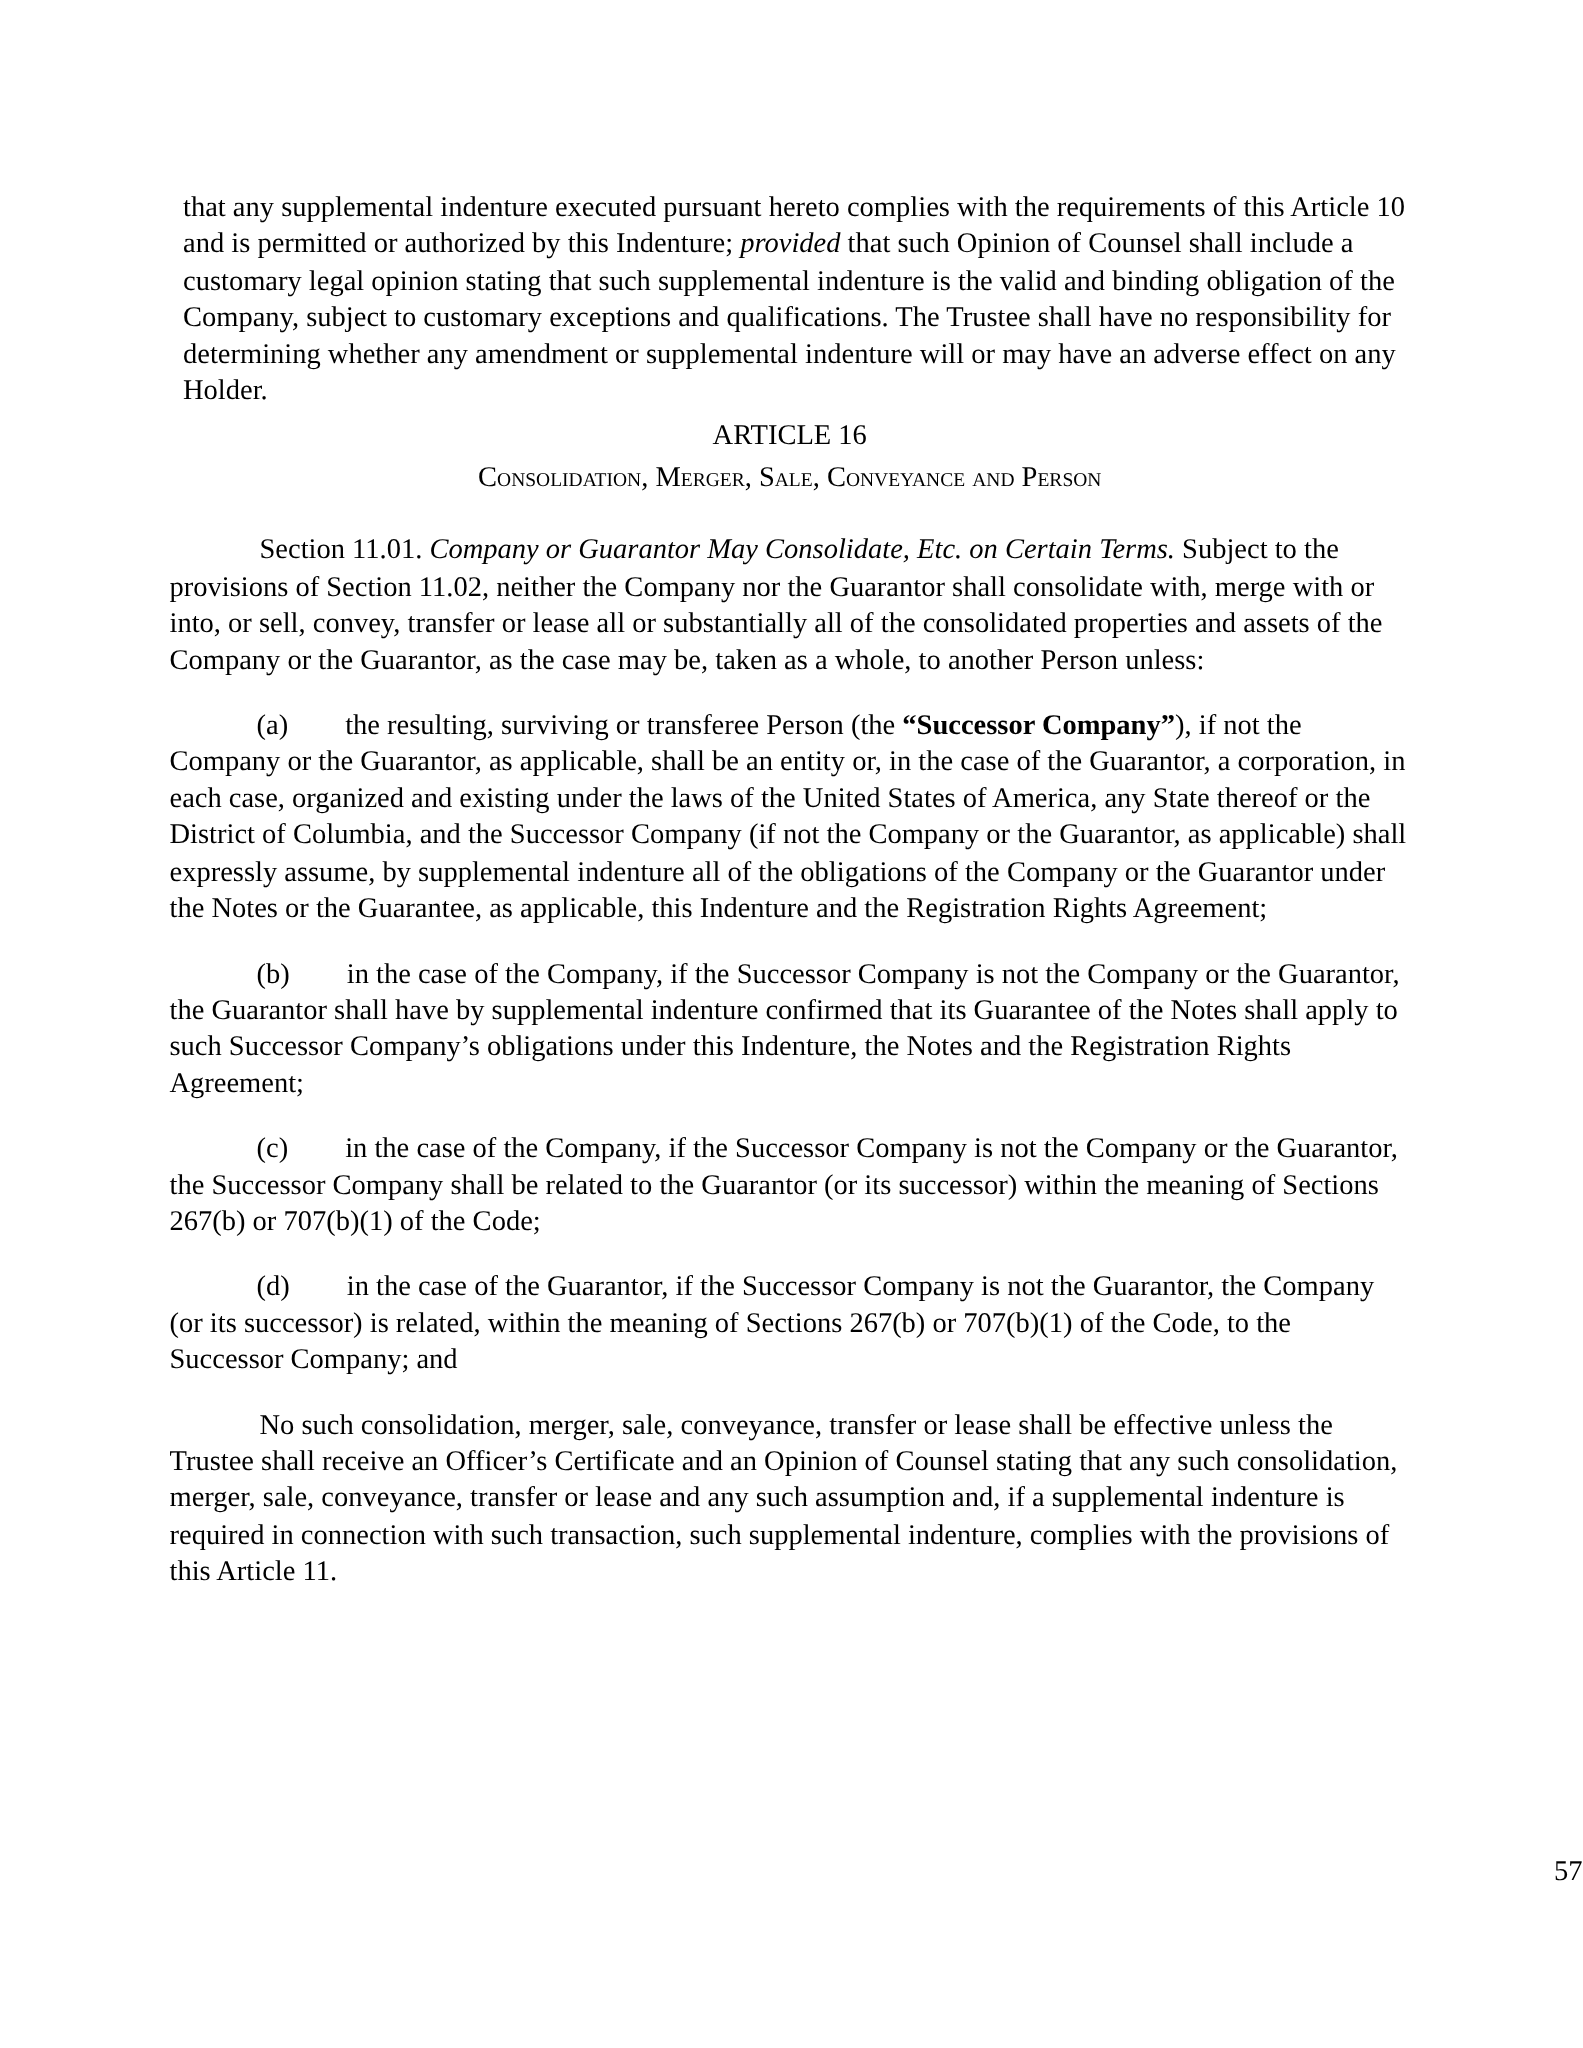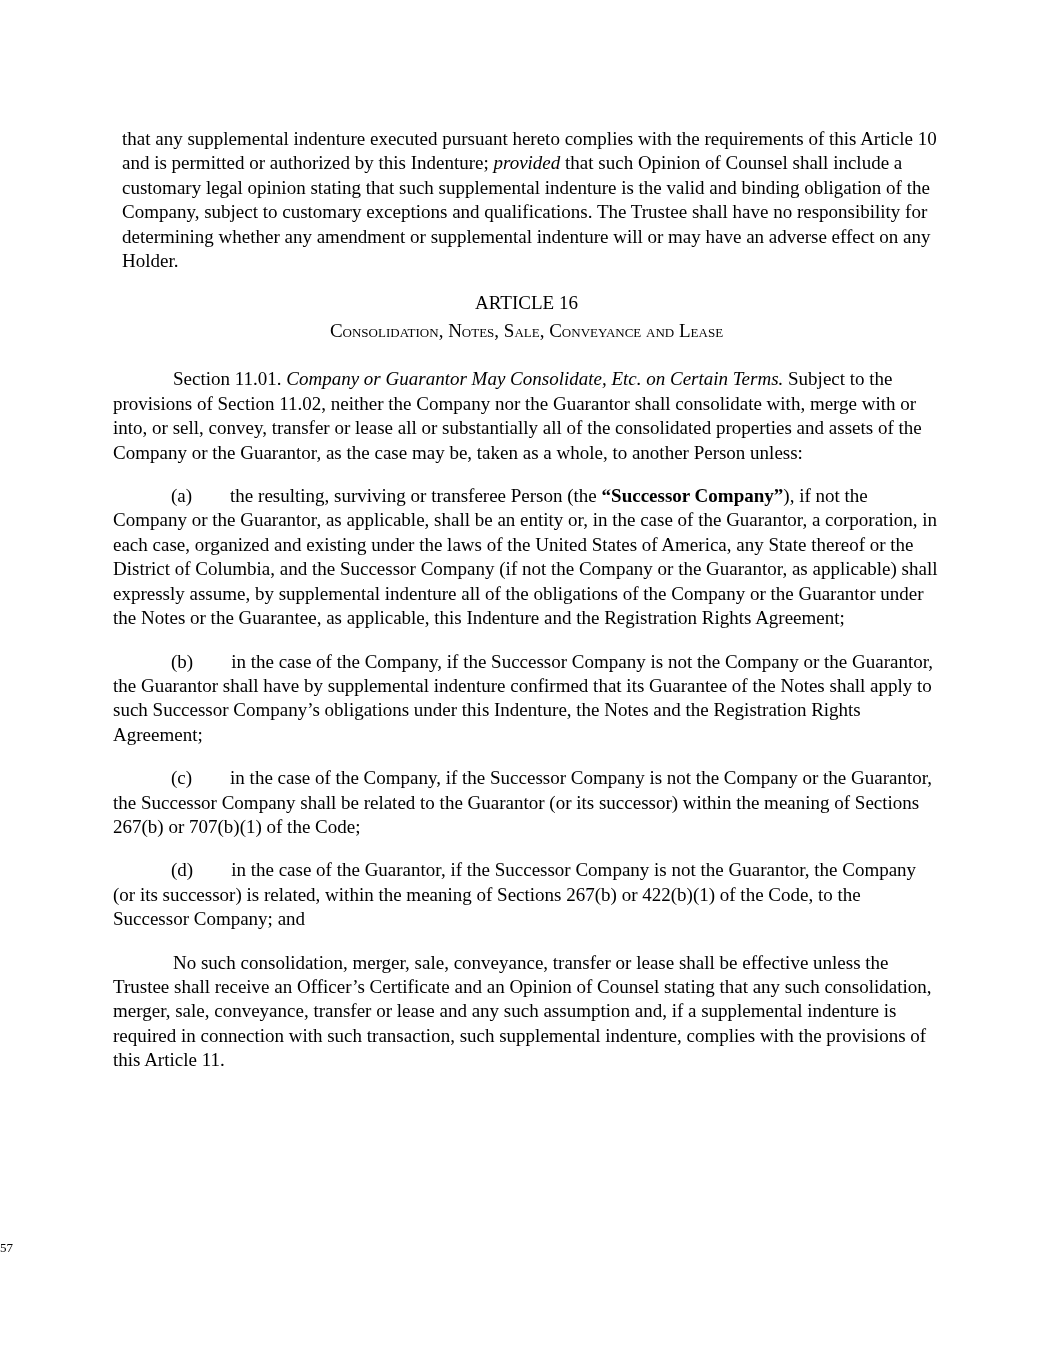--- a/index.html
+++ b/index.html
@@ -15,63 +15,63 @@
     overflow: hidden;
   }
   .content {
     position: absolute;
     top: 127px;
     left: 113px;
     width: 827px;
     text-align: left;
   }
   .para { margin: 0 0 19px 0; }
-  .para.continuation { margin-left: 9px; width: 818px; margin-bottom: 16px; }
+  .para.continuation { margin-left: 9px; width: 818px; margin-bottom: 4px; }
   .heading-block {
     text-align: center;
     line-height: 28px;
     margin: 0 0 22px 0;
   }
   .article-subtitle { font-variant: small-caps; }
   .para.section-indent { text-indent: 60px; }
   .para.item { text-indent: 58px; }
   .tab { display: inline-block; width: 38px; }
   .page-number {
     position: absolute;
     top: 1236px;
     left: 0;
     width: 1055px;
-    text-align: left;
+    text-align: right;
     font-family: "Liberation Serif", "DejaVu Serif", serif;
-    font-size: 13px;
+    font-size: 19px;
     color: #000000;
   }
 </style>
 </head>
 <body>
 
 <div class="page">
   <div class="content">
 
     <p class="para continuation"><span>that any supplemental indenture executed pursuant hereto complies with the requirements of this Article 10 and is permitted or authorized by this Indenture; </span><span style="font-style: italic;">provided</span><span> that such Opinion of Counsel shall include a customary legal opinion stating that such supplemental indenture is the valid and binding obligation of the Company, subject to customary exceptions and qualifications. The Trustee shall have no responsibility for determining whether any amendment or supplemental indenture will or may have an adverse effect on any Holder.</span></p>
 
     <div class="heading-block">
       <div class="article-title">ARTICLE 16</div>
-      <div class="article-subtitle">Consolidation, Notes, Sale, Conveyance and Lease</div>
+      <div class="article-subtitle">Consolidation, Merger, Sale, Conveyance and Person</div>
     </div>
 
     <p class="para section-indent"><span>Section 11.01. </span><span style="font-style: italic;">Company or Guarantor May Consolidate, Etc. on Certain Terms.</span><span> Subject to the provisions of Section 11.02, neither the Company nor the Guarantor shall consolidate with, merge with or into, or sell, convey, transfer or lease all or substantially all of the consolidated properties and assets of the Company or the Guarantor, as the case may be, taken as a whole, to another Person unless:</span></p>
 
     <p class="para item"><span class="marker">(a)</span><span class="tab"></span><span><span>the resulting, surviving or transferee Person (the </span><span style="font-weight: bold;">“Successor Company”</span><span>), if not the Company or the Guarantor, as applicable, shall be an entity or, in the case of the Guarantor, a corporation, in each case, organized and existing under the laws of the United States of America, any State thereof or the District of Columbia, and the Successor Company (if not the Company or the Guarantor, as applicable) shall expressly assume, by supplemental indenture all of the obligations of the Company or the Guarantor under the Notes or the Guarantee, as applicable, this Indenture and the Registration Rights Agreement;</span></span></p>
 
     <p class="para item"><span class="marker">(b)</span><span class="tab"></span><span><span>in the case of the Company, if the Successor Company is not the Company or the Guarantor, the Guarantor shall have by supplemental indenture confirmed that its Guarantee of the Notes shall apply to such Successor Company’s obligations under this Indenture, the Notes and the Registration Rights Agreement;</span></span></p>
 
     <p class="para item"><span class="marker">(c)</span><span class="tab"></span><span><span>in the case of the Company, if the Successor Company is not the Company or the Guarantor, the Successor Company shall be related to the Guarantor (or its successor) within the meaning of Sections 267(b) or 707(b)(1) of the Code;</span></span></p>
 
-    <p class="para item"><span class="marker">(d)</span><span class="tab"></span><span><span>in the case of the Guarantor, if the Successor Company is not the Guarantor, the Company (or its successor) is related, within the meaning of Sections 267(b) or 422(b)(1) of the Code, to the Successor Company; and</span></span></p>
+    <p class="para item"><span class="marker">(d)</span><span class="tab"></span><span><span>in the case of the Guarantor, if the Successor Company is not the Guarantor, the Company (or its successor) is related, within the meaning of Sections 267(b) or 707(b)(1) of the Code, to the Successor Company; and</span></span></p>
 
 
     <p class="para section-indent"><span>No such consolidation, merger, sale, conveyance, transfer or lease shall be effective unless the Trustee shall receive an Officer’s Certificate and an Opinion of Counsel stating that any such consolidation, merger, sale, conveyance, transfer or lease and any such assumption and, if a supplemental indenture is required in connection with such transaction, such supplemental indenture, complies with the provisions of this Article 11.</span></p>
 
   </div>
 
   <div class="page-number">57</div>
 </div>
 
 </body></html>

